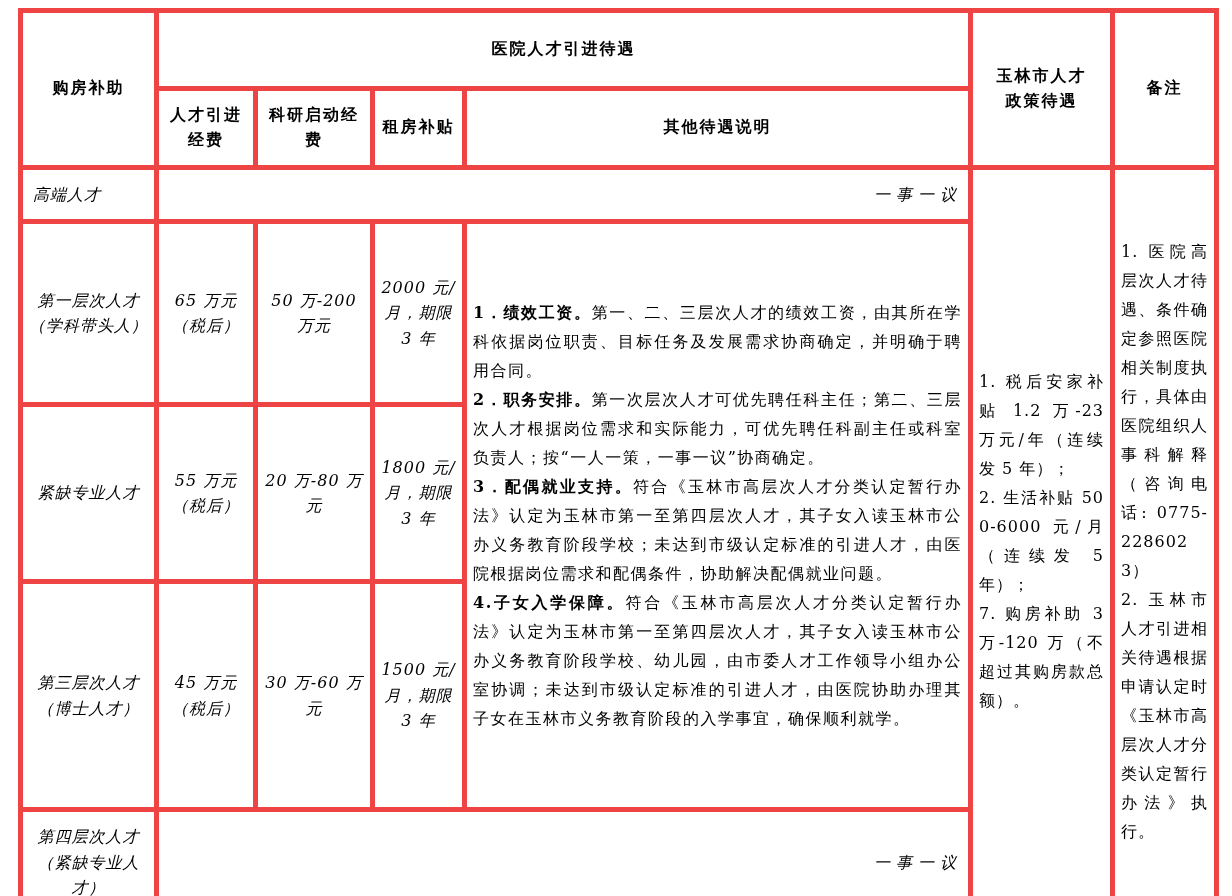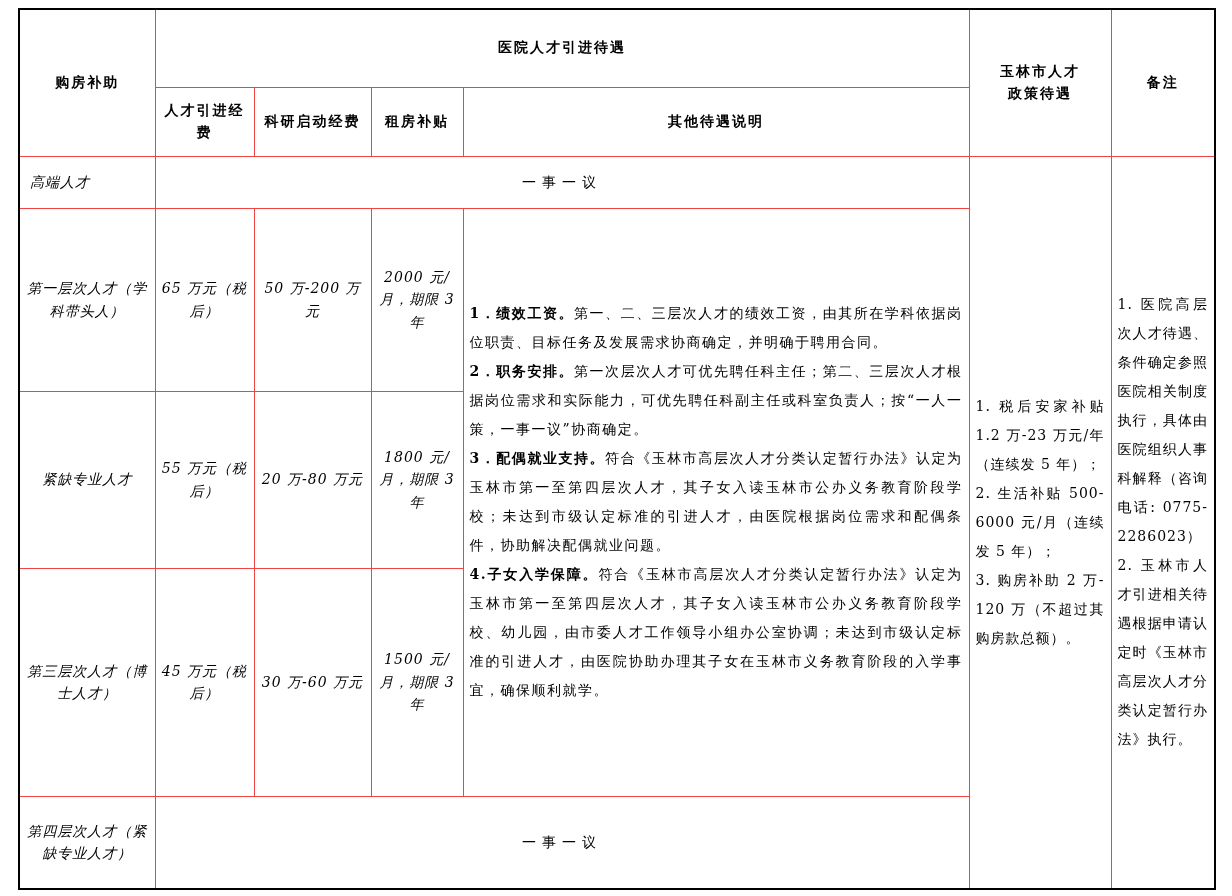--- a/index.html
+++ b/index.html
@@ -10,43 +10,44 @@
     -webkit-font-smoothing:antialiased;
   }
   .page{padding:8px 18px;}
   table.talent{
     border-collapse:collapse;
     table-layout:fixed;
     width:1196px;
     border:2px solid #000;
   }
   table.talent th, table.talent td{
-    border:1px solid #ef4444;
+    border:5px solid #ef4444;
     vertical-align:middle;
     padding:12px 6px;
-    font-size:14px;
+    font-size:16px;
     word-break:break-all;
     overflow-wrap:anywhere;
   }
   th.hdr{
     font-weight:bold;
     text-align:center;
     letter-spacing:2px;
     line-height:1.55;
   }
   td.center{
     text-align:center;
     line-height:1.6;
     letter-spacing:1px;
     font-style:italic;
   }
   td.merged-deal{
-    text-align:center;
+    text-align:right;
     letter-spacing:6px;
     line-height:1.6;
+    font-style:italic;
   }
   td.bigtext{
     text-align:justify;
     text-justify:inter-ideograph;
     font-size:18px;
     line-height:29px;
     letter-spacing:1.5px;
     padding:6px 10px;
   }
   td.narrowtext{
@@ -93,21 +94,21 @@
       <th class="hdr">租房补贴</th>
       <th class="hdr">其他待遇说明</th>
     </tr>
 
     <tr style="height:52px">
       <td class="center" style="text-align:left;padding-left:10px;">高端人才</td>
       <td class="merged-deal" colspan="4">一事一议</td>
       <td class="narrowtext" rowspan="5">
         <p>1. 税后安家补贴 1.2 万-23 万元/年（连续发 5 年）；</p>
         <p>2. 生活补贴 500-6000 元/月（连续发 5 年）；</p>
-        <p>3. 购房补助 2 万-120 万（不超过其购房款总额）。</p>
+        <p>7. 购房补助 3 万-120 万（不超过其购房款总额）。</p>
       </td>
       <td class="narrowtext" rowspan="5">
         <p>1. 医院高层次人才待遇、条件确定参照医院相关制度执行，具体由医院组织人事科解释（咨询电话: 0775-2286023）</p>
         <p>2. 玉林市人才引进相关待遇根据申请认定时《玉林市高层次人才分类认定暂行办法》执行。</p>
       </td>
     </tr>
 
     <tr style="height:183px">
       <td class="center">第一层次人才（学科带头人）</td>
       <td class="center amount-cell">65 万元（税后）</td>

